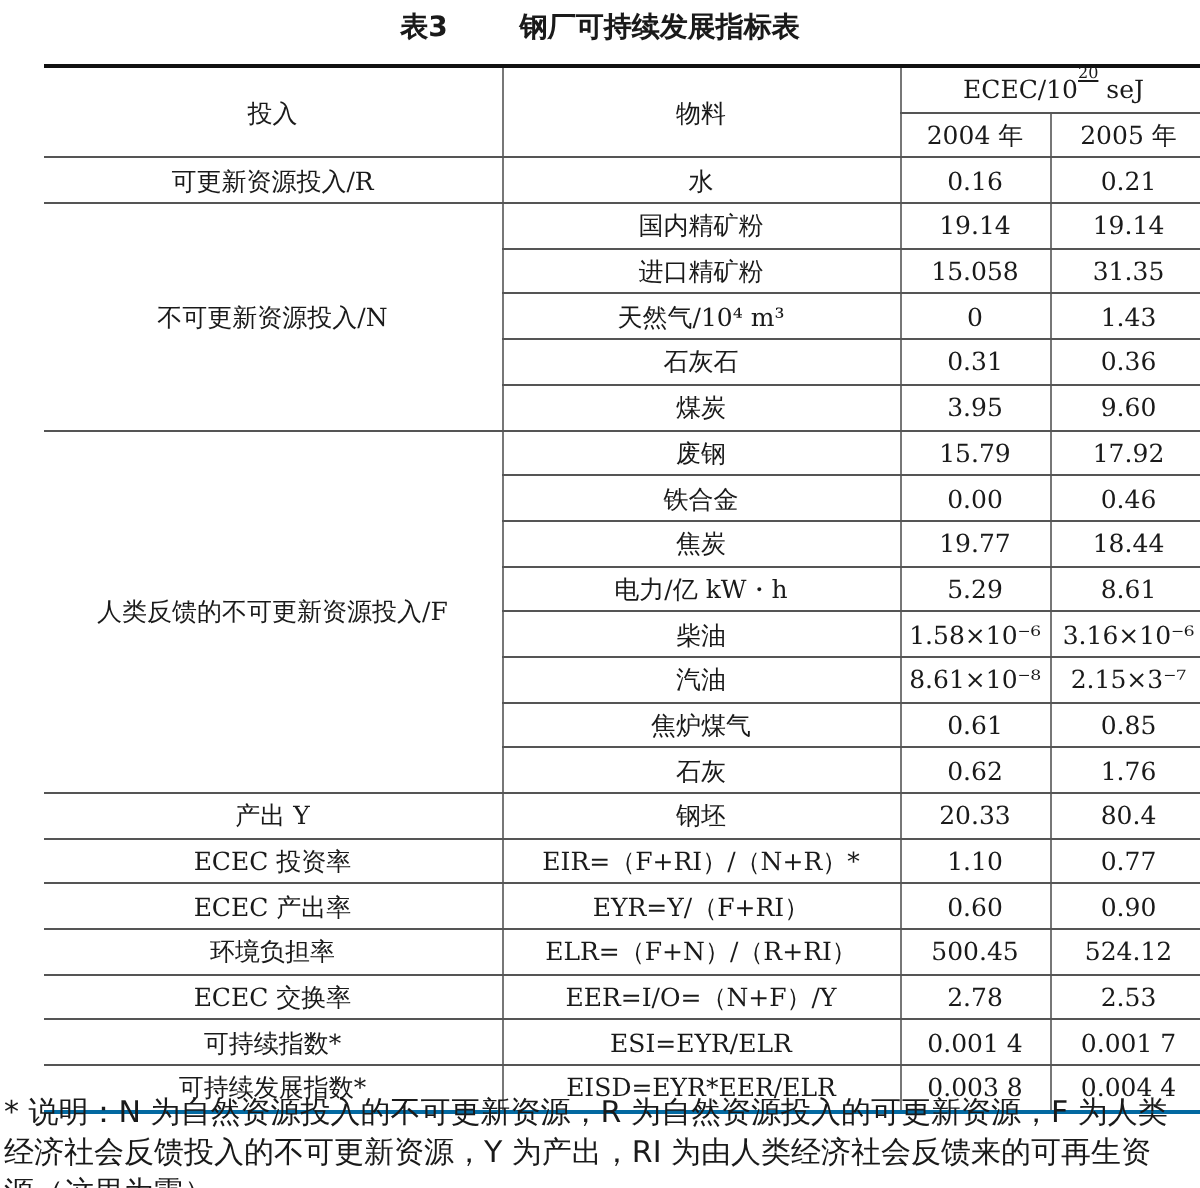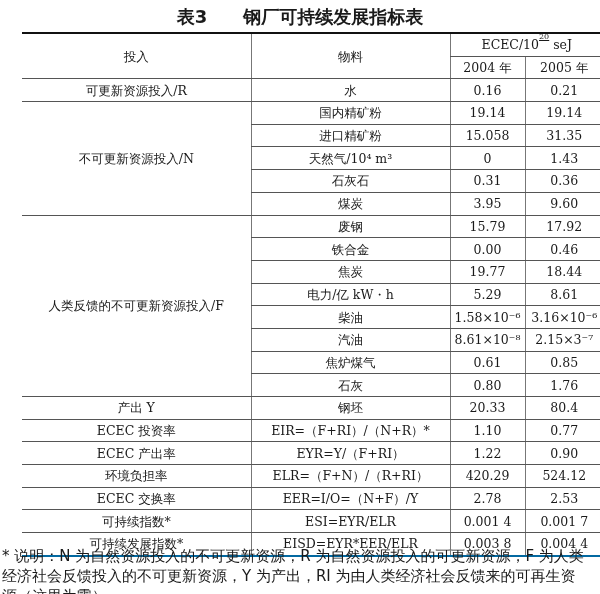--- a/index.html
+++ b/index.html
@@ -1,19 +1,19 @@
 <!DOCTYPE html>
 <html><head>
 <meta charset="utf-8">
 <style>
   html, body { margin:0; padding:0; background:#ffffff; }
   body { width:600px; height:594px; position:relative; overflow:hidden;
          font-family:"DejaVu Serif","Liberation Serif",serif; color:#1a1a1a; }
   .title { position:absolute; top:5px; left:0; width:600px; text-align:center;
-           font-family:"DejaVu Sans","Liberation Sans",sans-serif; font-weight:bold; font-size:18px; }
+           font-family:"DejaVu Sans","Liberation Sans",sans-serif; font-weight:bold; font-size:14px; }
   .title .num { display:inline-block; margin-right:36px; }
   table { position:absolute; top:32px; left:22px; width:581px; border-collapse:collapse;
           font-size:12.5px; table-layout:fixed; }
   td { border-top:1px solid #555; border-bottom:1px solid #555; text-align:center; padding:0; height:21.7px;
        line-height:21px; white-space:nowrap; }
   td.vl { border-left:1px solid #777; }
   tr.top td { border-top:2px solid #111; }
   tr.last td { border-bottom:2px solid #0369a1; }
   sup { font-size:8px; vertical-align:top; line-height:8px; position:relative; top:-1px;text-decoration:underline; }
   .note { position:absolute; top:546px; left:2px; width:588px; font-size:15px; line-height:20px;
@@ -109,46 +109,46 @@
       <td class="vl">8.61×10⁻⁸</td>
       <td class="vl">2.15×3⁻⁷</td>
     </tr>
     <tr>
       <td class="vl">焦炉煤气</td>
       <td class="vl">0.61</td>
       <td class="vl">0.85</td>
     </tr>
     <tr>
       <td class="vl">石灰</td>
-      <td class="vl">0.80</td>
+      <td class="vl">0.62</td>
       <td class="vl">1.76</td>
     </tr>
 
     <tr>
       <td>产出 Y</td>
       <td class="vl">钢坯</td>
       <td class="vl">20.33</td>
       <td class="vl">80.4</td>
     </tr>
     <tr>
       <td>ECEC 投资率</td>
       <td class="vl">EIR=（F+RI）/（N+R）*</td>
       <td class="vl">1.10</td>
       <td class="vl">0.77</td>
     </tr>
     <tr>
       <td>ECEC 产出率</td>
       <td class="vl">EYR=Y/（F+RI）</td>
-      <td class="vl">1.22</td>
+      <td class="vl">0.60</td>
       <td class="vl">0.90</td>
     </tr>
     <tr>
       <td>环境负担率</td>
       <td class="vl">ELR=（F+N）/（R+RI）</td>
-      <td class="vl">420.29</td>
+      <td class="vl">500.45</td>
       <td class="vl">524.12</td>
     </tr>
     <tr>
       <td>ECEC 交换率</td>
       <td class="vl">EER=I/O=（N+F）/Y</td>
       <td class="vl">2.78</td>
       <td class="vl">2.53</td>
     </tr>
     <tr>
       <td>可持续指数*</td>

